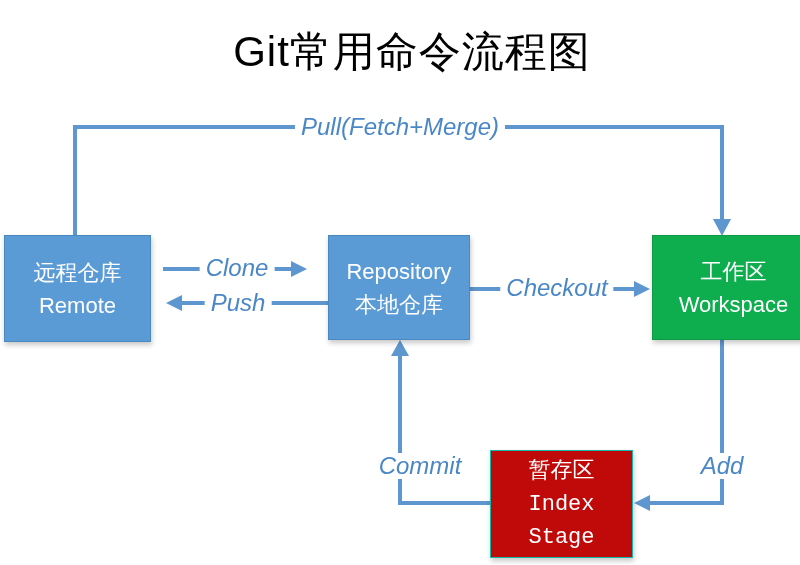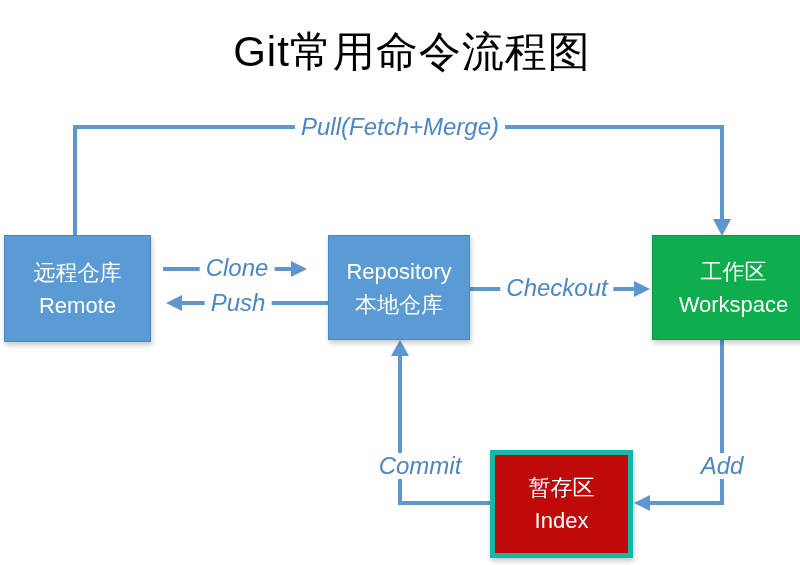--- a/index.html
+++ b/index.html
@@ -51,21 +51,21 @@
     justify-content: center;
     color: #ffffff;
     font-size: 22px;
     line-height: 33px;
     text-align: left;
     box-shadow: 1px 3px 5px rgba(0,0,0,0.22);
     box-sizing: border-box;
   }
   .node--blue  { background: var(--node_blue, #5B9BD5);  border: 1px solid #4A88C2; }
   .node--green { background: var(--node_green, #0EAD4E); border: 1px solid #0C9A45; }
-  .node--red   { background: var(--node_red, #C00A0A);   border: 5px solid #14b8a6; }
+  .node--red   { background: var(--node_red, #C00A0A);   border: 1px solid #14b8a6; font-family: Liberation Mono, monospace; }
 
   .node-remote     { left: 4px;   top: 235px; width: 147px; height: 107px; }
   .node-repository { left: 328px; top: 235px; width: 142px; height: 105px; }
   .node-workspace  { left: 652px; top: 235px; width: 163px; height: 105px; }
   .node-index      { left: 490px; top: 450px; width: 143px; height: 108px; }
 
   .edge-label {
     position: absolute;
     transform: translate(-50%, -50%);
     background: #ffffff;
@@ -128,20 +128,21 @@
   </div>
 
   <div class="node node--green node-workspace">
     <span>工作区</span>
     <span>Workspace</span>
   </div>
 
   <div class="node node--red node-index">
     <span>暂存区</span>
     <span>Index</span>
+    <span>Stage</span>
   </div>
 
   <span class="edge-label edge-label--pull">Pull(Fetch+Merge)</span>
   <span class="edge-label edge-label--clone">Clone</span>
   <span class="edge-label edge-label--push">Push</span>
   <span class="edge-label edge-label--checkout">Checkout</span>
   <span class="edge-label edge-label--commit">Commit</span>
   <span class="edge-label edge-label--add">Add</span>
 
 </div>

